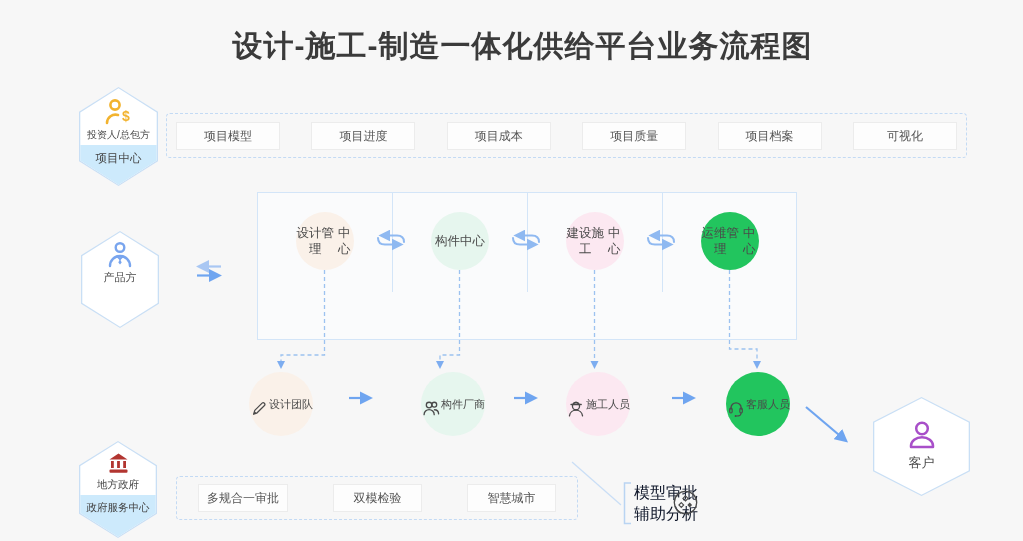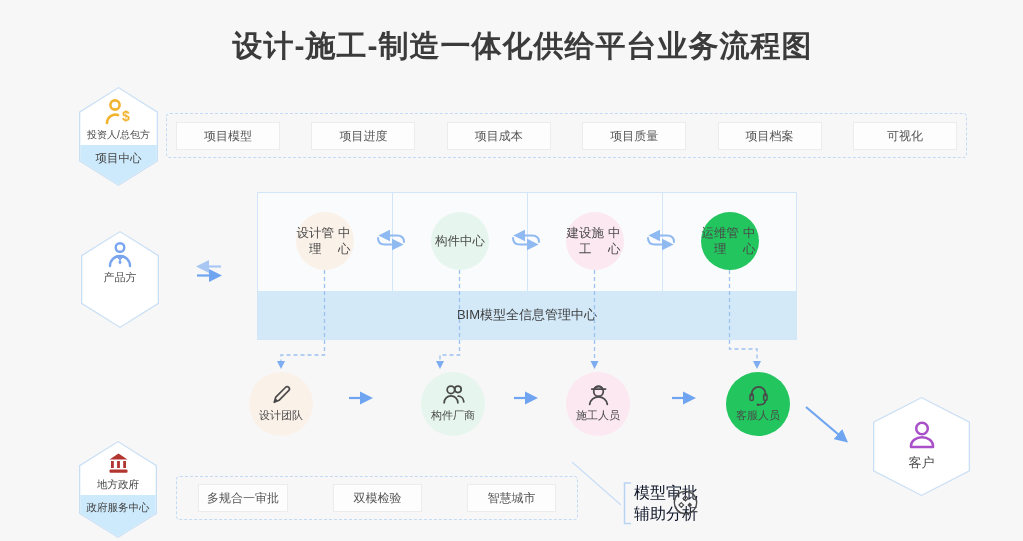--- a/index.html
+++ b/index.html
@@ -55,21 +55,21 @@
   .c-cream { background:#faf1e9; } .c-mint { background:#e6f6ee; }
   .c-pink  { background:#fce8f1; } .c-green{ background:#22c55e; }
   .bimbar {
     position:absolute; left:0; right:0; bottom:0; height:48px; background:#d3e9f8;
     display:flex; align-items:center; justify-content:center;
     font-size:13px; color:#3c3c3c;
   }
   
   .tcircle {
     position:absolute; top:372px; width:64px; height:64px; border-radius:50%;
-    display:flex; flex-direction:column; align-items:center;
+    display:flex; align-items:center;
   }
   .tcircle svg { margin-top:9px; }
   .tlabel { font-size:11px; color:#4a4a4a; margin-top:0px; white-space:nowrap; }
   
   .note { position:absolute; left:634px; top:482px; font-size:16px; color:#0f172a; }
   .note div { height:21px; line-height:21px; }
   .note-icon { position:absolute; left:672px; top:489px; }
   .overlay { position:absolute; inset:0; pointer-events:none; }
 </style>
 </head>
@@ -127,21 +127,20 @@
       <span>中心</span>
     </div>
     <div class="ccircle c-pink" style="left:308px;">
       <span>建设施工</span>
       <span>中心</span>
     </div>
     <div class="ccircle c-green" style="left:443px;">
       <span>运维管理</span>
       <span>中心</span>
     </div>
-    <div class="bimbar">BIM模型全信息管理中心</div>
   </div>
 
   <div class="tcircle c-cream" style="left:249px;">
     <svg width="27" height="27" viewBox="0 0 26 26">
       <path d="M6,20.5 l1.5,-5 L17,6 a2.2,2.2 0 0 1 3.1,3.1 L10.6,18.6 Z" fill="none" stroke="#4a4a4a" stroke-width="1.6" stroke-linejoin="round"></path>
       <path d="M6,20.5 l1.2,-4 2.8,2.8 Z" fill="#4a4a4a"></path>
     </svg>
     <div class="tlabel">设计团队</div>
   </div>
   <div class="tcircle c-mint" style="left:421px;">

